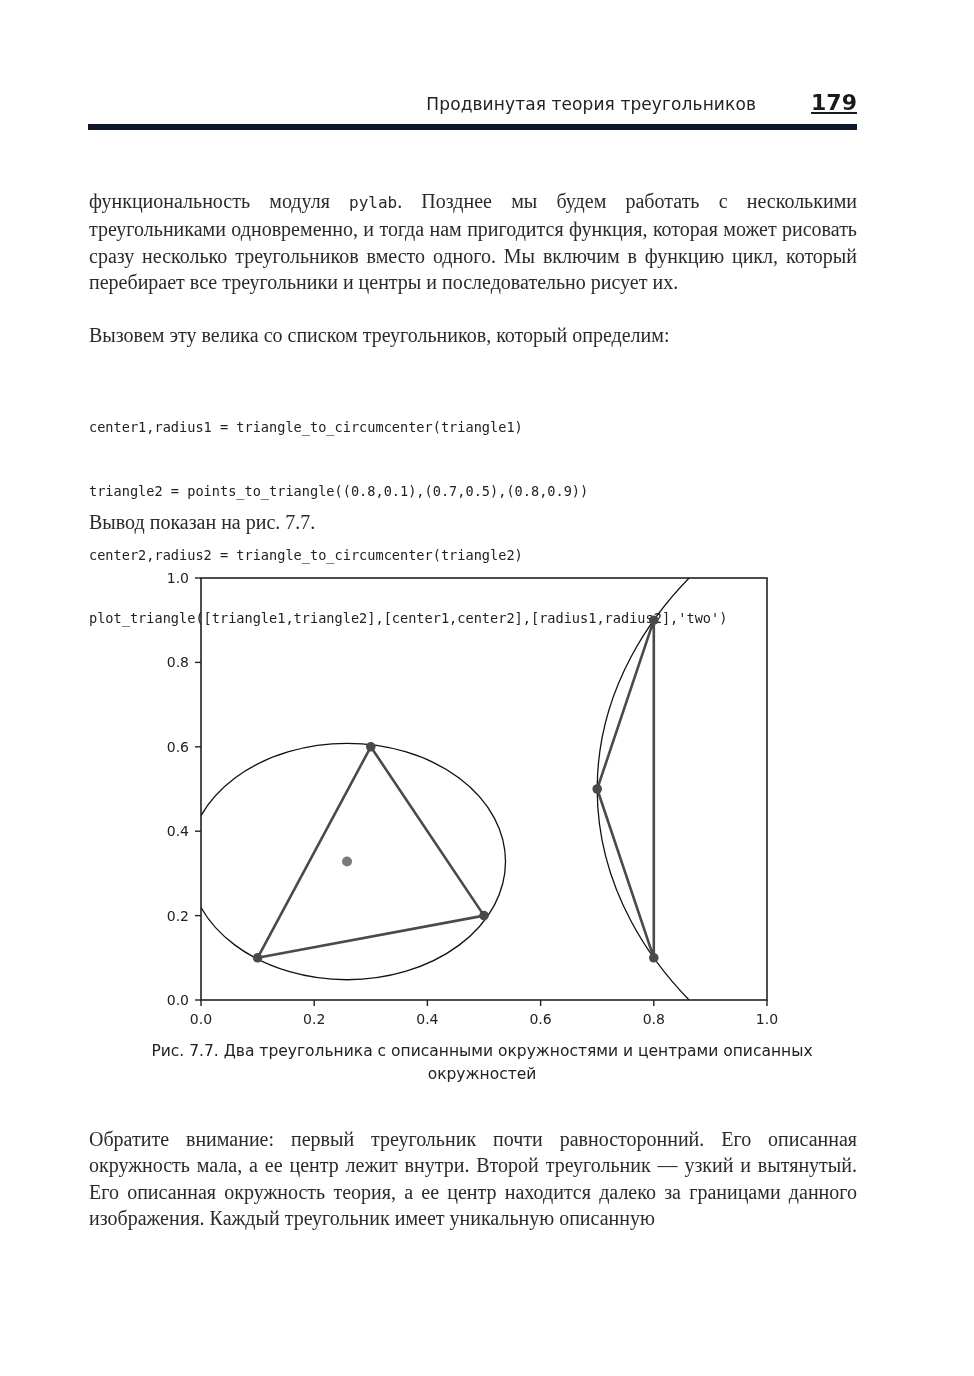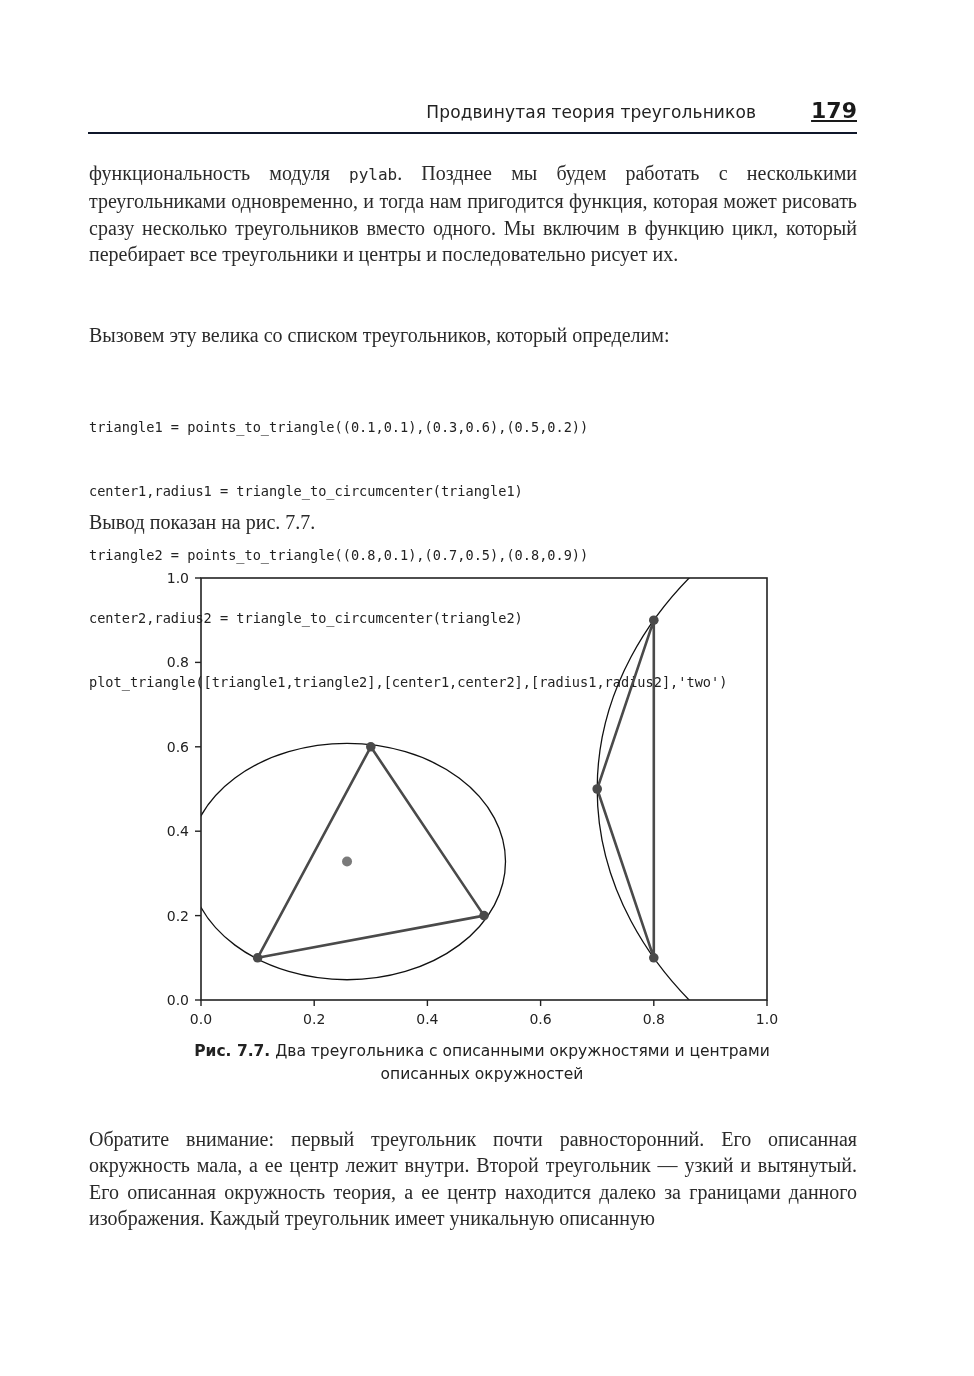--- a/index.html
+++ b/index.html
@@ -13,22 +13,21 @@
       position: relative;
       overflow: hidden;
       color: #1e1e1e;
     }
     .header {
       position: absolute;
       left: 88px;
       top: 88px;
       width: 769px;
       height: 36px;
-      border-bottom: 2px solid #0f172a;
-      margin-top: 8px;
+      border-bottom: 6px solid #0f172a;
     }
     .header-title {
       position: absolute;
       right: 101px;
       top: 6px;
       font-family: "DejaVu Sans", sans-serif;
       font-size: 17px;
       color: #222;
       letter-spacing: 0.1px;
     }
@@ -81,41 +80,40 @@
       position: absolute;
       left: 150px;
       top: 1040px;
       width: 664px;
       text-align: center;
       font-family: "DejaVu Sans", sans-serif;
       font-size: 15.5px;
       line-height: 23px;
       color: #222;
     }
-    .caption-label { font-weight: bold; }
+    .caption-label { font-weight: normal; }
     .tick-label {
       font-family: "DejaVu Sans", sans-serif;
       font-size: 14px;
       fill: #222;
     }
   </style>
 </head>
 <body>
 
 <div class="header">
   <span class="header-title">Продвинутая теория треугольников</span>
   <span class="page-number">179</span>
 </div>
 
-<p class="para" style="top:160px;"><span>функциональность модуля </span><span class="mono">pylab</span><span>. Позднее мы будем работать с несколькими треугольниками одновременно, и тогда нам пригодится функция, которая может рисовать сразу несколько треугольников вместо одного. Мы включим в функцию цикл, который перебирает все треугольники и центры и последовательно рисует их.</span></p>
+<p class="para" style="top:188px;"><span>функциональность модуля </span><span class="mono">pylab</span><span>. Позднее мы будем работать с несколькими треугольниками одновременно, и тогда нам пригодится функция, которая может рисовать сразу несколько треугольников вместо одного. Мы включим в функцию цикл, который перебирает все треугольники и центры и последовательно рисует их.</span></p>
 
 <p class="para" style="top:322px;">Вызовем эту велика со списком треугольников, который определим:</p>
 
 <div class="code">
-  <span class="code-line">triangle1 = points_to_triangle((0.1,0.1),(0.3,0.6),(0.5,0.2))</span>
   <span class="code-line">center1,radius1 = triangle_to_circumcenter(triangle1)</span>
   <span class="code-line">triangle2 = points_to_triangle((0.8,0.1),(0.7,0.5),(0.8,0.9))</span>
   <span class="code-line">center2,radius2 = triangle_to_circumcenter(triangle2)</span>
   <span class="code-line">plot_triangle([triangle1,triangle2],[center1,center2],[radius1,radius2],'two')</span>
 </div>
 
 <p class="para" style="top:509px;">Вывод показан на рис. 7.7.</p>
 
 <div class="figure">
   <svg id="chart" width="640" height="470" viewBox="0 0 640 470">

